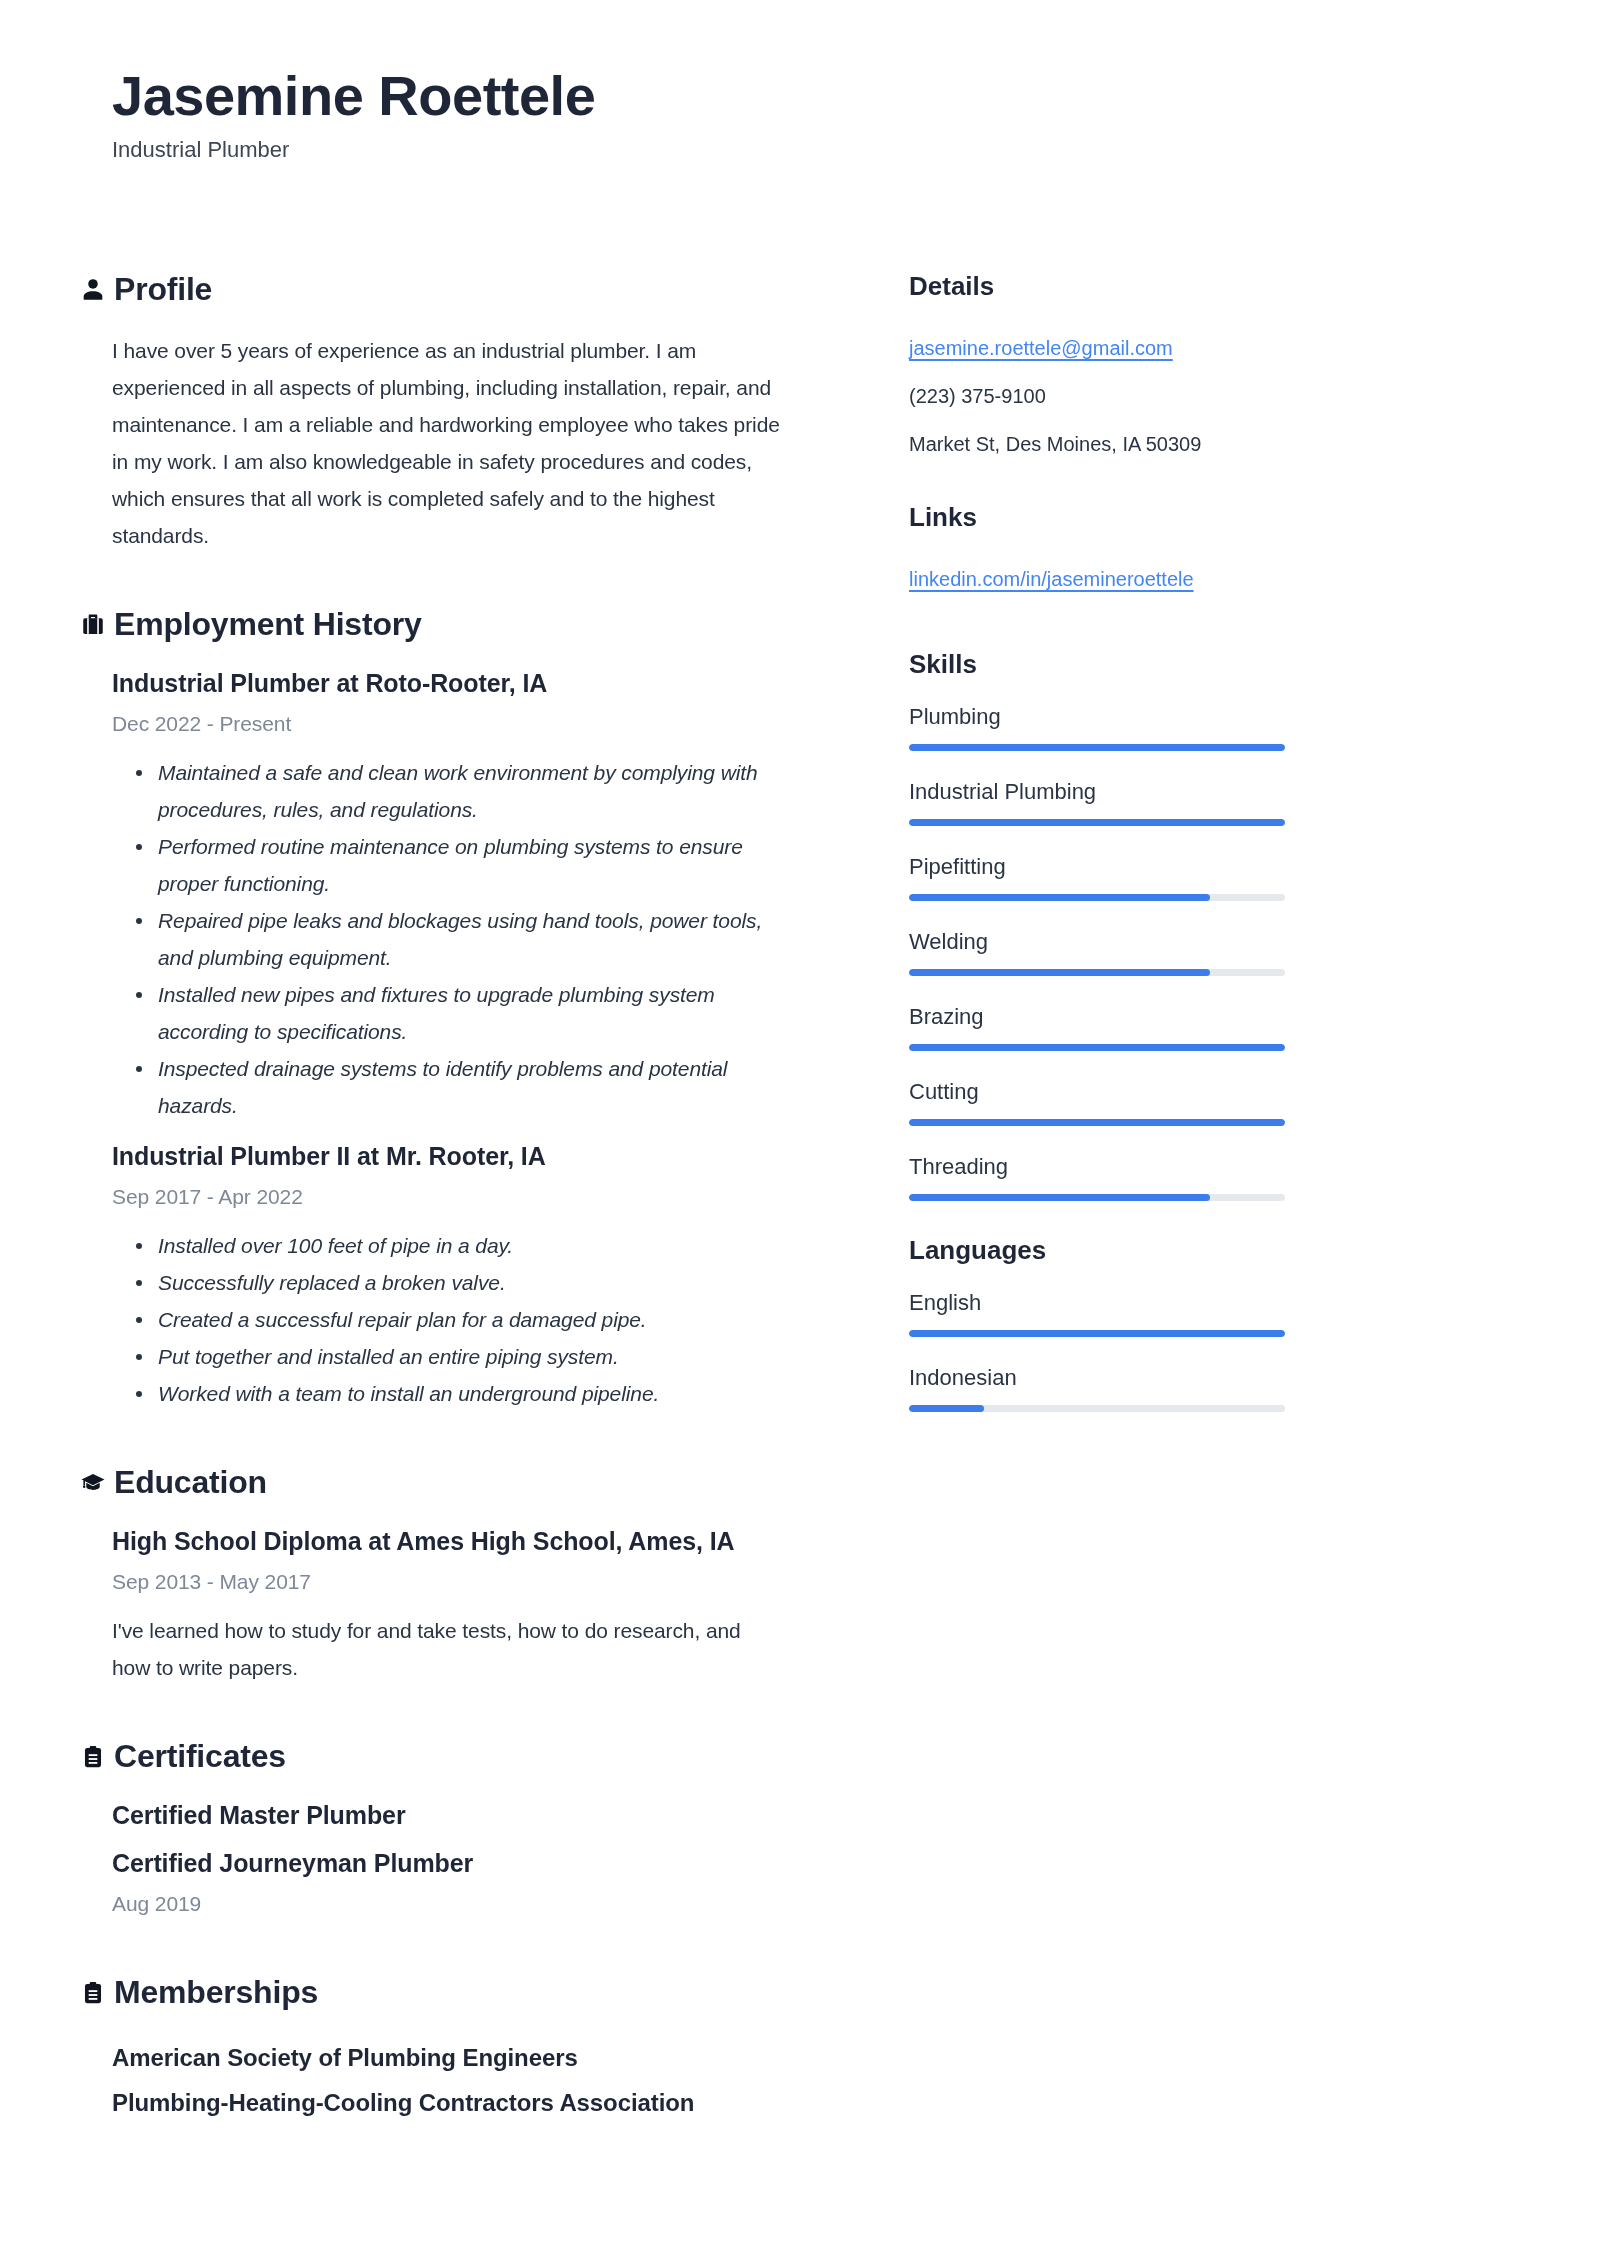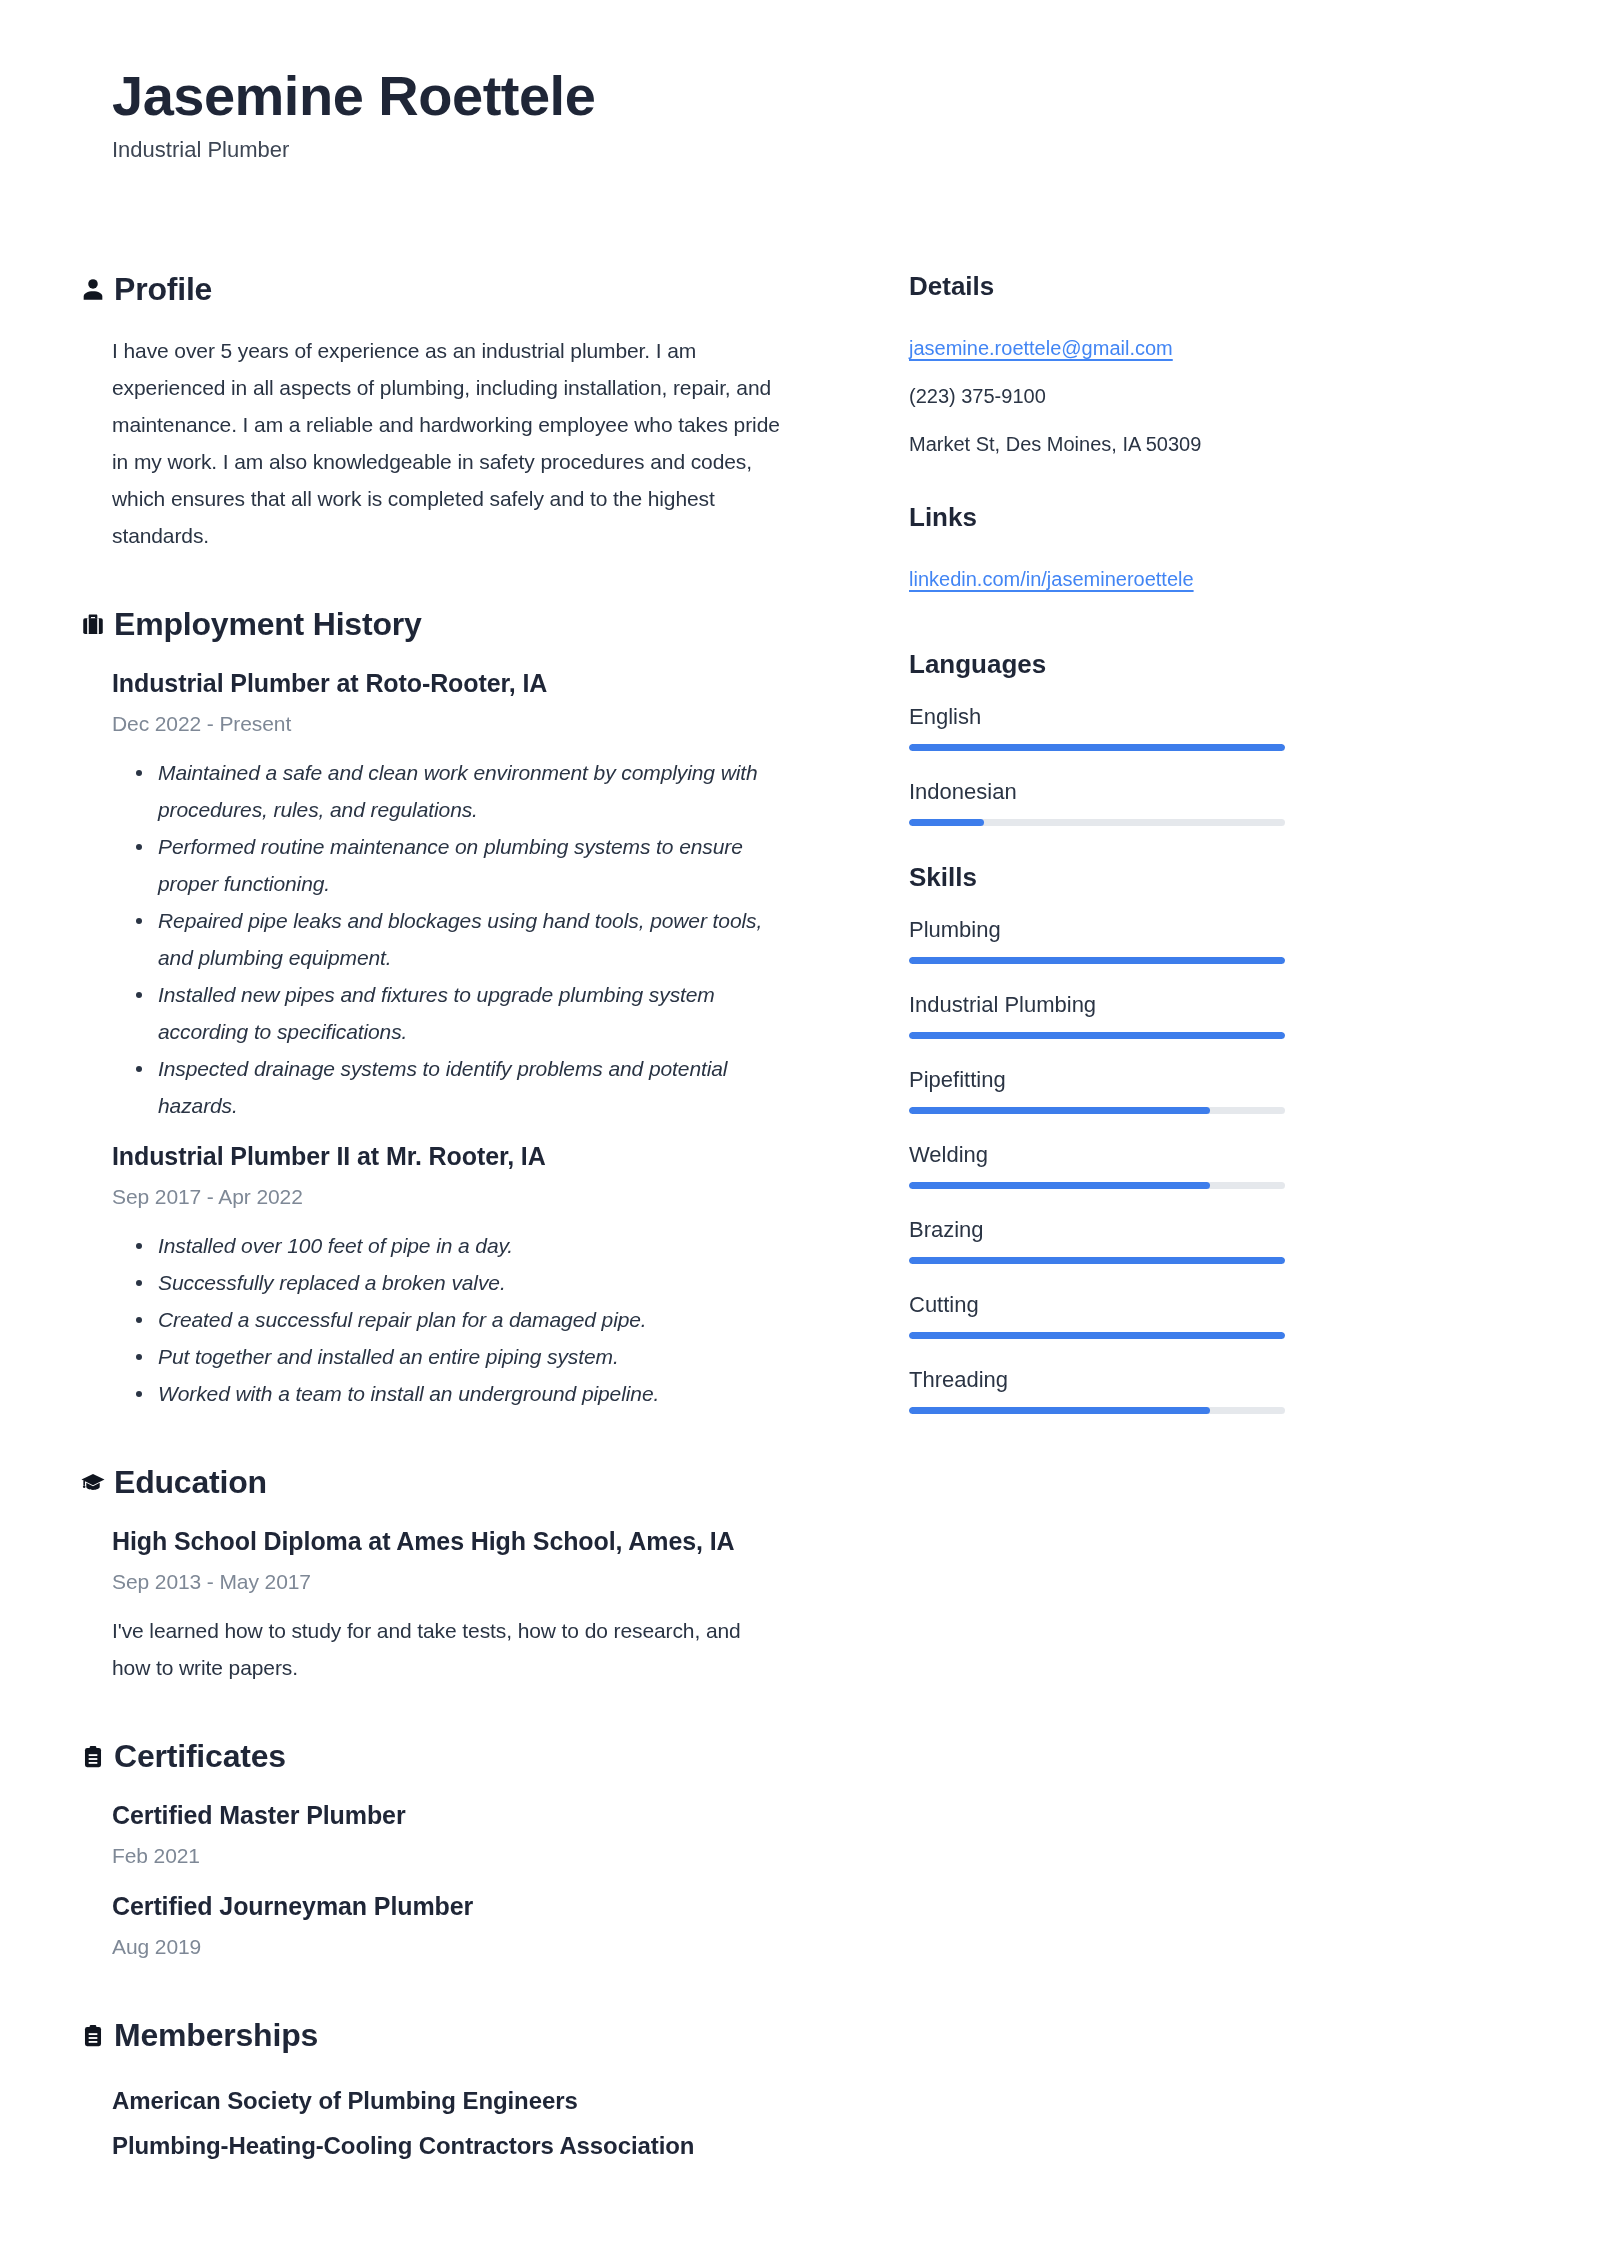--- a/index.html
+++ b/index.html
@@ -214,21 +214,20 @@
               <rect x="8" y="9.4" width="8" height="1.7" fill="#ffffff"></rect>
               <rect x="8" y="13" width="8" height="1.7" fill="#ffffff"></rect>
               <rect x="8" y="16.6" width="8" height="1.7" fill="#ffffff"></rect>
             </svg>
           </span>
           <h2>Certificates</h2>
         </div>
         <div class="sec-body" id="certificate-entries">
             <div class="entry">
               <div class="entry-title">Certified Master Plumber</div>
-              <div class="entry-date">Feb 2021</div>
             </div>
             <div class="entry">
               <div class="entry-title">Certified Journeyman Plumber</div>
               <div class="entry-date">Aug 2019</div>
             </div>
           </div>
       </section>
 
       <section class="lsec">
         <div class="sec-head">
@@ -262,82 +261,82 @@
           </div>
       </section>
 
       <section class="rsec rsec-links">
         <h3>Links</h3>
         <div id="links-list">
             <div class="detail-line"><a class="link" href="#">linkedin.com/in/jasemineroettele</a></div>
           </div>
       </section>
 
+      <section class="rsec rsec-skills">
+        <h3>Skills</h3>
+        <div id="skills-list">
+            <div class="skill">
+              <div class="skill-label">Plumbing</div>
+              <div class="bar">
+                <i style="width: 100%;"></i>
+              </div>
+            </div>
+            <div class="skill">
+              <div class="skill-label">Industrial Plumbing</div>
+              <div class="bar">
+                <i style="width: 100%;"></i>
+              </div>
+            </div>
+            <div class="skill">
+              <div class="skill-label">Pipefitting</div>
+              <div class="bar">
+                <i style="width: 80%;"></i>
+              </div>
+            </div>
+            <div class="skill">
+              <div class="skill-label">Welding</div>
+              <div class="bar">
+                <i style="width: 80%;"></i>
+              </div>
+            </div>
+            <div class="skill">
+              <div class="skill-label">Brazing</div>
+              <div class="bar">
+                <i style="width: 100%;"></i>
+              </div>
+            </div>
+            <div class="skill">
+              <div class="skill-label">Cutting</div>
+              <div class="bar">
+                <i style="width: 100%;"></i>
+              </div>
+            </div>
+            <div class="skill">
+              <div class="skill-label">Threading</div>
+              <div class="bar">
+                <i style="width: 80%;"></i>
+              </div>
+            </div>
+          </div>
+      </section>
+
       <section class="rsec rsec-languages">
         <h3>Languages</h3>
         <div id="languages-list">
             <div class="skill">
               <div class="skill-label">English</div>
               <div class="bar">
                 <i style="width: 100%;"></i>
               </div>
             </div>
             <div class="skill">
               <div class="skill-label">Indonesian</div>
               <div class="bar">
                 <i style="width: 20%;"></i>
               </div>
             </div>
           </div>
       </section>
 
-      <section class="rsec rsec-skills">
-        <h3>Skills</h3>
-        <div id="skills-list">
-            <div class="skill">
-              <div class="skill-label">Plumbing</div>
-              <div class="bar">
-                <i style="width: 100%;"></i>
-              </div>
-            </div>
-            <div class="skill">
-              <div class="skill-label">Industrial Plumbing</div>
-              <div class="bar">
-                <i style="width: 100%;"></i>
-              </div>
-            </div>
-            <div class="skill">
-              <div class="skill-label">Pipefitting</div>
-              <div class="bar">
-                <i style="width: 80%;"></i>
-              </div>
-            </div>
-            <div class="skill">
-              <div class="skill-label">Welding</div>
-              <div class="bar">
-                <i style="width: 80%;"></i>
-              </div>
-            </div>
-            <div class="skill">
-              <div class="skill-label">Brazing</div>
-              <div class="bar">
-                <i style="width: 100%;"></i>
-              </div>
-            </div>
-            <div class="skill">
-              <div class="skill-label">Cutting</div>
-              <div class="bar">
-                <i style="width: 100%;"></i>
-              </div>
-            </div>
-            <div class="skill">
-              <div class="skill-label">Threading</div>
-              <div class="bar">
-                <i style="width: 80%;"></i>
-              </div>
-            </div>
-          </div>
-      </section>
-
 
     </aside>
   </div>
 </div>
 
 </body></html>

